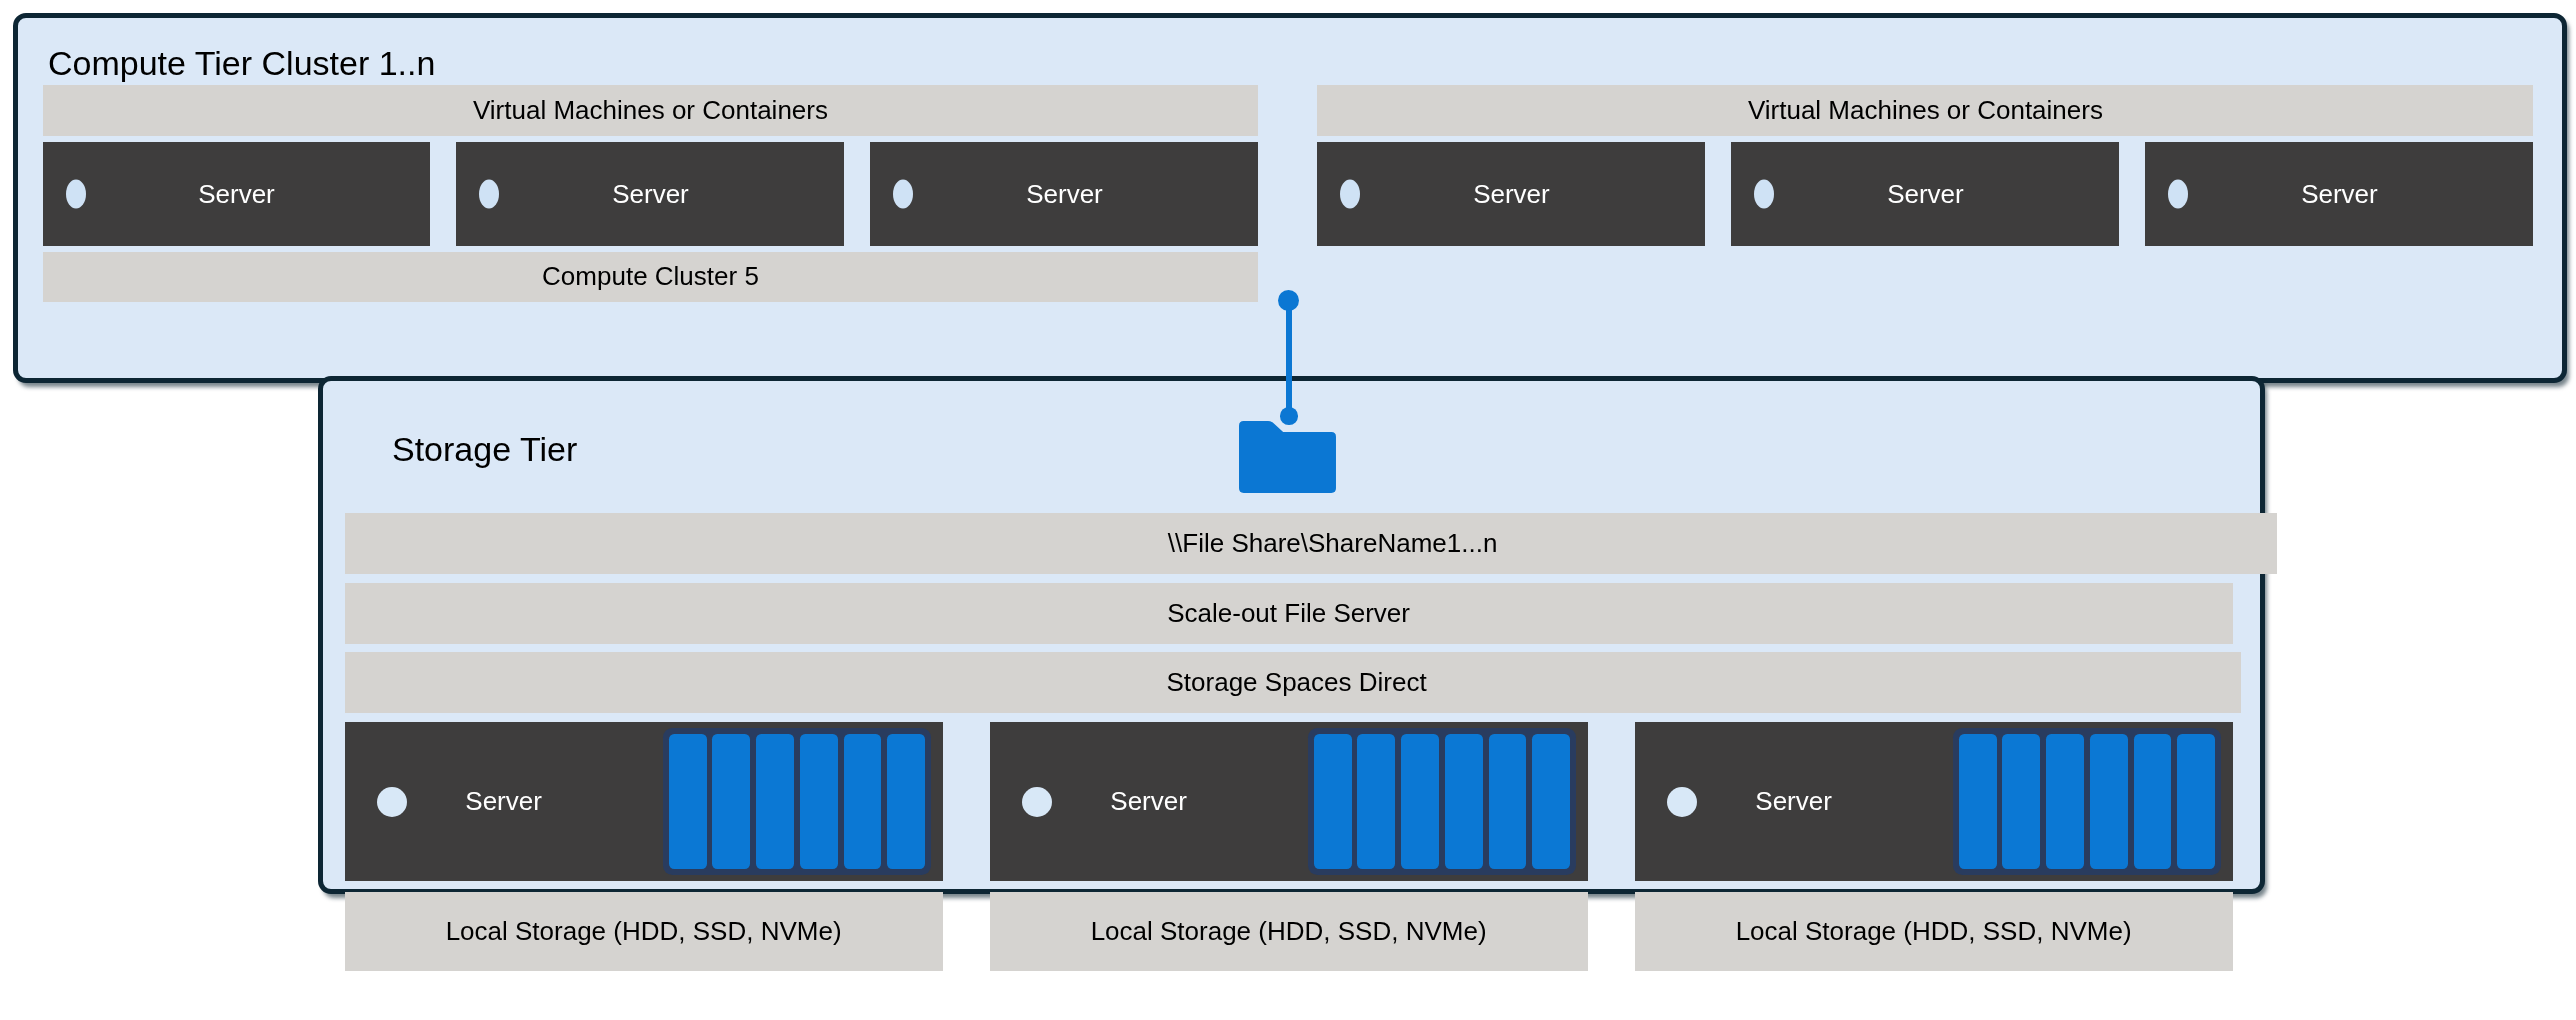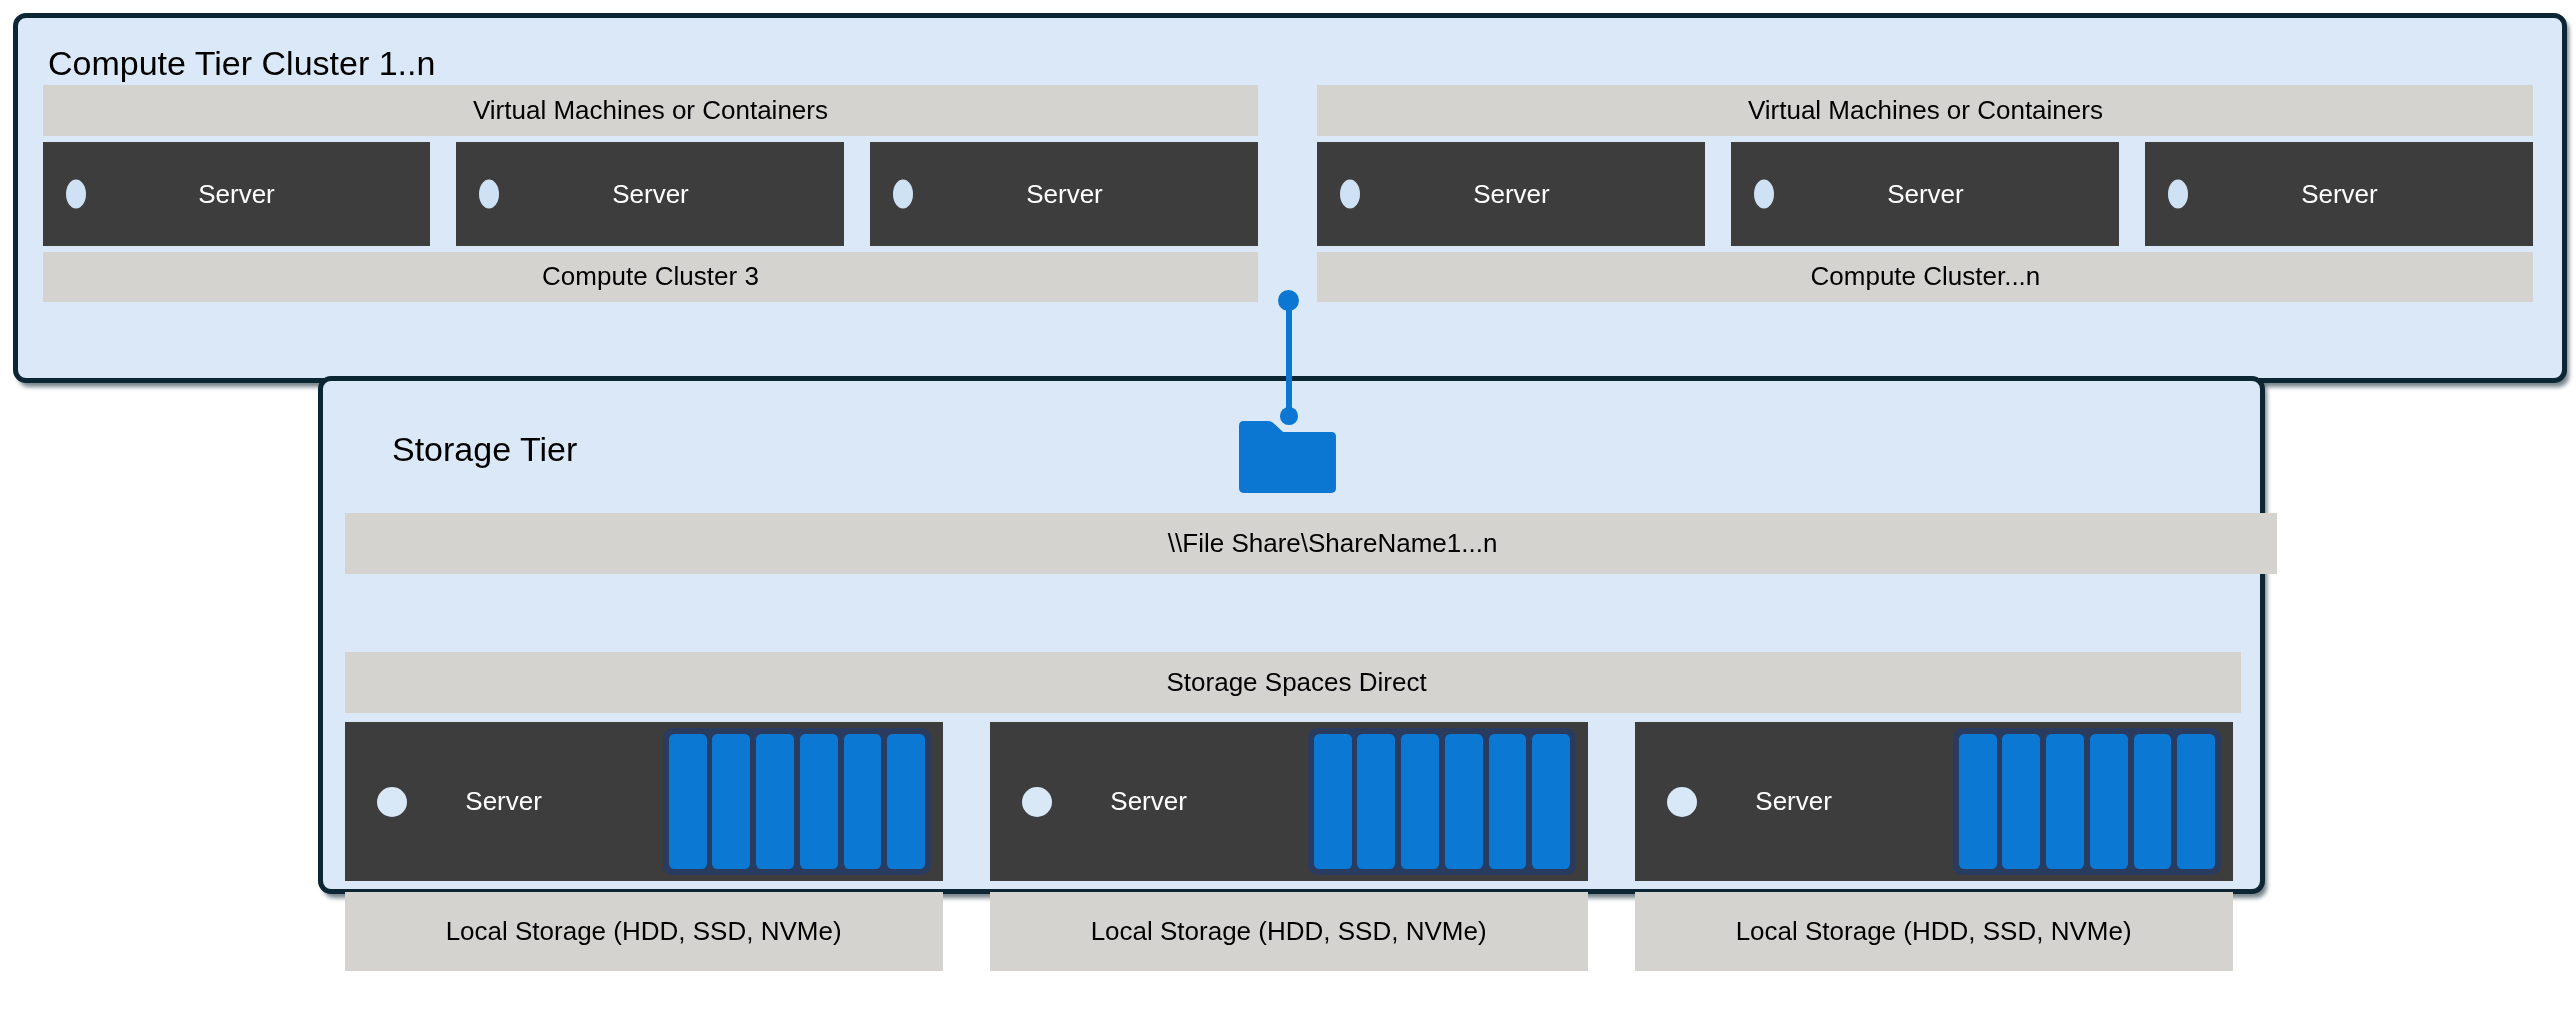--- a/index.html
+++ b/index.html
@@ -120,40 +120,39 @@
         </div>
         <div class="server-box">
           <span class="server-dot"></span>
           <span>Server</span>
         </div>
         <div class="server-box">
           <span class="server-dot"></span>
           <span>Server</span>
         </div>
       </div>
-      <div class="gray-bar footer-bar">Compute Cluster 3</div>
+      <div class="gray-bar footer-bar">Compute Cluster 5</div>
     </div>
 
     <div class="cluster-group">
       <div class="gray-bar">Virtual Machines or Containers</div>
       <div class="servers-row">
         <div class="server-box">
           <span class="server-dot"></span>
           <span>Server</span>
         </div>
         <div class="server-box">
           <span class="server-dot"></span>
           <span>Server</span>
         </div>
         <div class="server-box">
           <span class="server-dot"></span>
           <span>Server</span>
         </div>
       </div>
-      <div class="gray-bar footer-bar">Compute Cluster...n</div>
     </div>
 
   </div>
 </div>
 
 <div class="connector-line"></div>
 <div class="connector-dot-top"></div>
 <div class="connector-dot-bottom"></div>
 
 <div class="tier-box storage-box">
@@ -161,20 +160,21 @@
 
   <div class="folder-wrap">
     <svg width="97" height="72" viewBox="0 0 167 124" xmlns="http://www.w3.org/2000/svg">
       <path d="M8,0 H50 Q57,0 61,5 L76,19 H159 Q167,19 167,27 V116 Q167,124 159,124 H8 Q0,124 0,116 V8 Q0,0 8,0 Z" fill="#0b77d3"></path>
     </svg>
   </div>
 
   <div class="storage-stack">
 
     <div class="storage-bar bar-fileshare">\\File Share\ShareName1...n</div>
+    <div class="storage-bar bar-sofs">Scale-out File Server</div>
     <div class="storage-bar bar-s2d">Storage Spaces Direct</div>
 
     <div class="storage-servers-row">
       <div class="storage-server">
         <div class="label-zone">
           <span class="storage-dot"></span>
           <span>Server</span>
         </div>
         <div class="disk-unit">
           <div class="disk-slat"></div>

